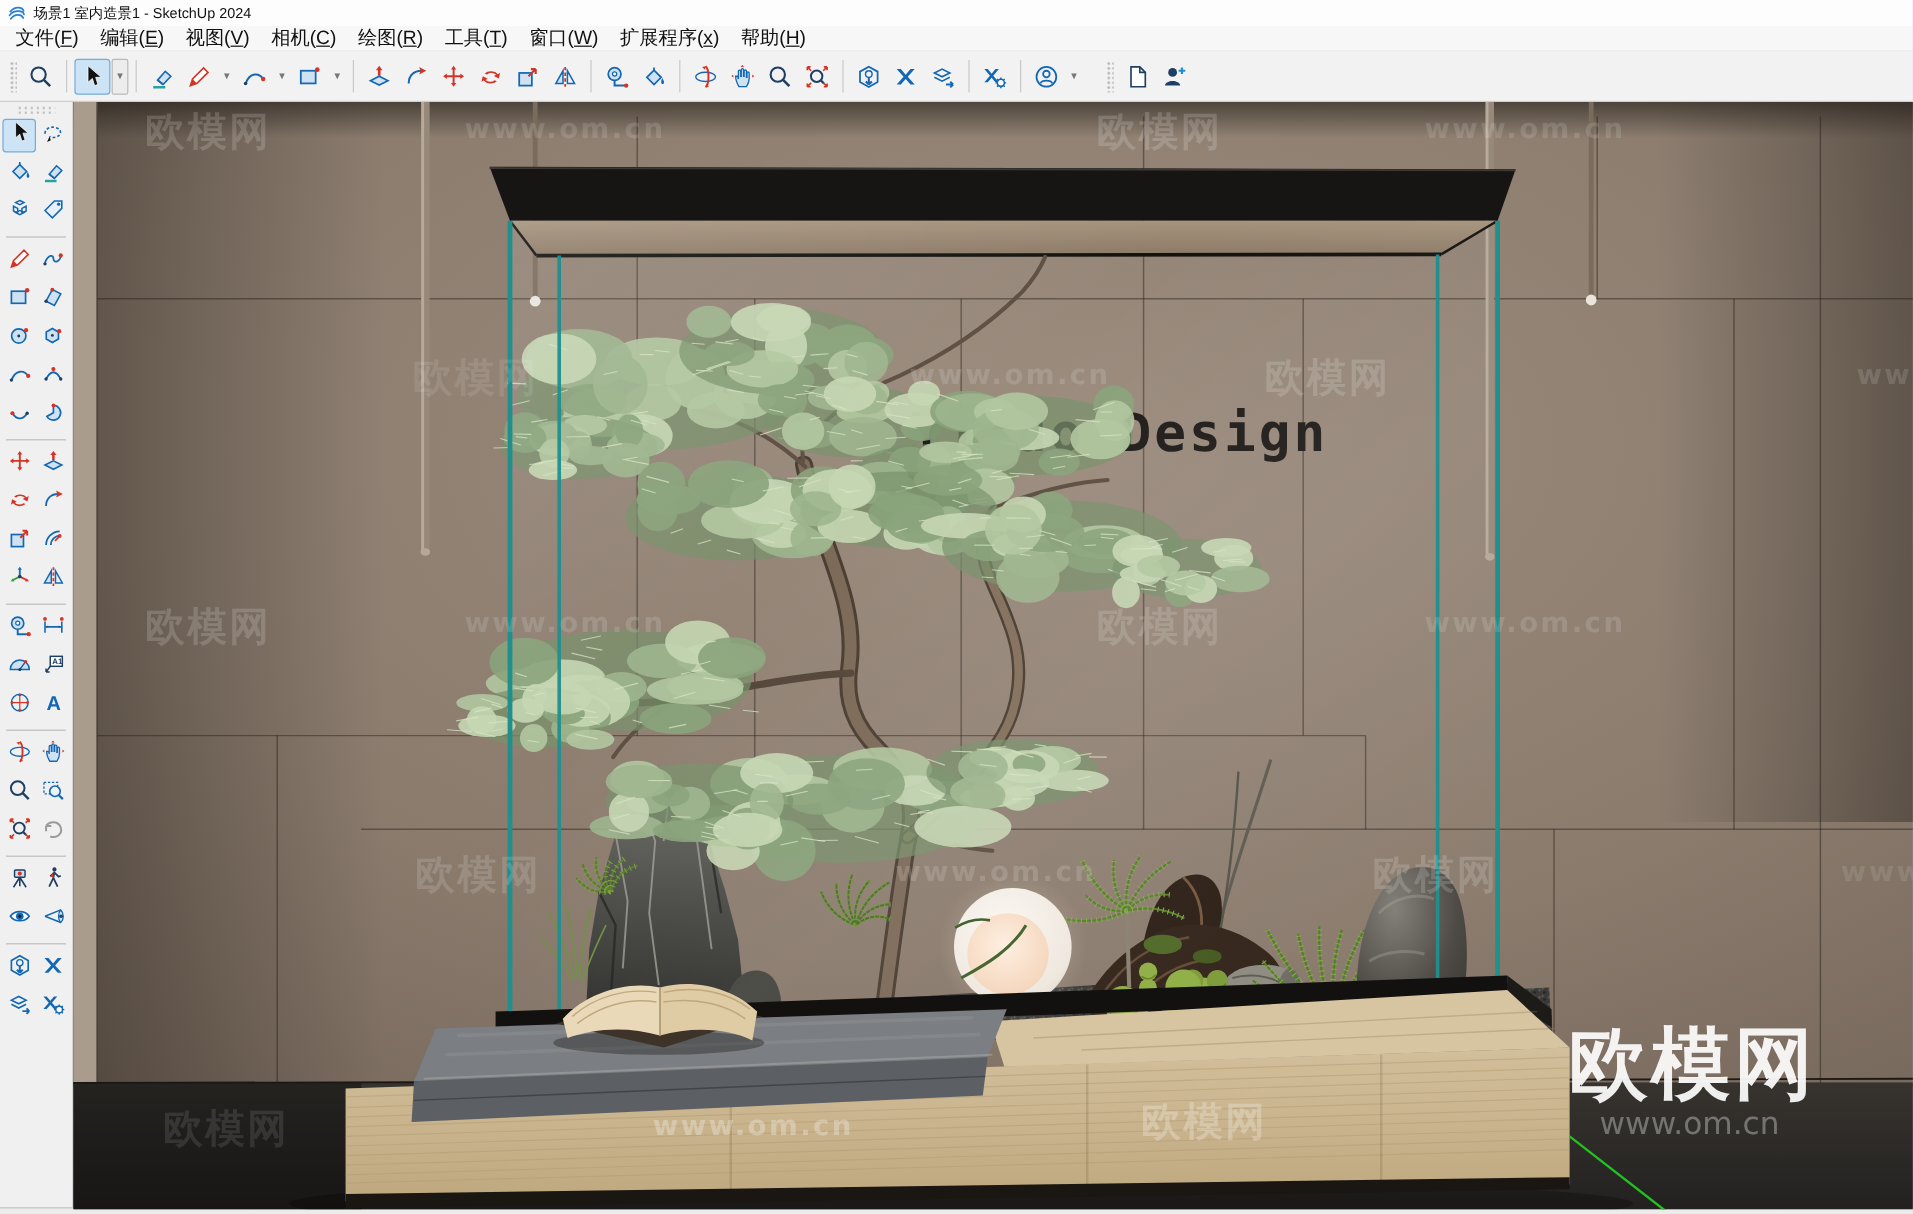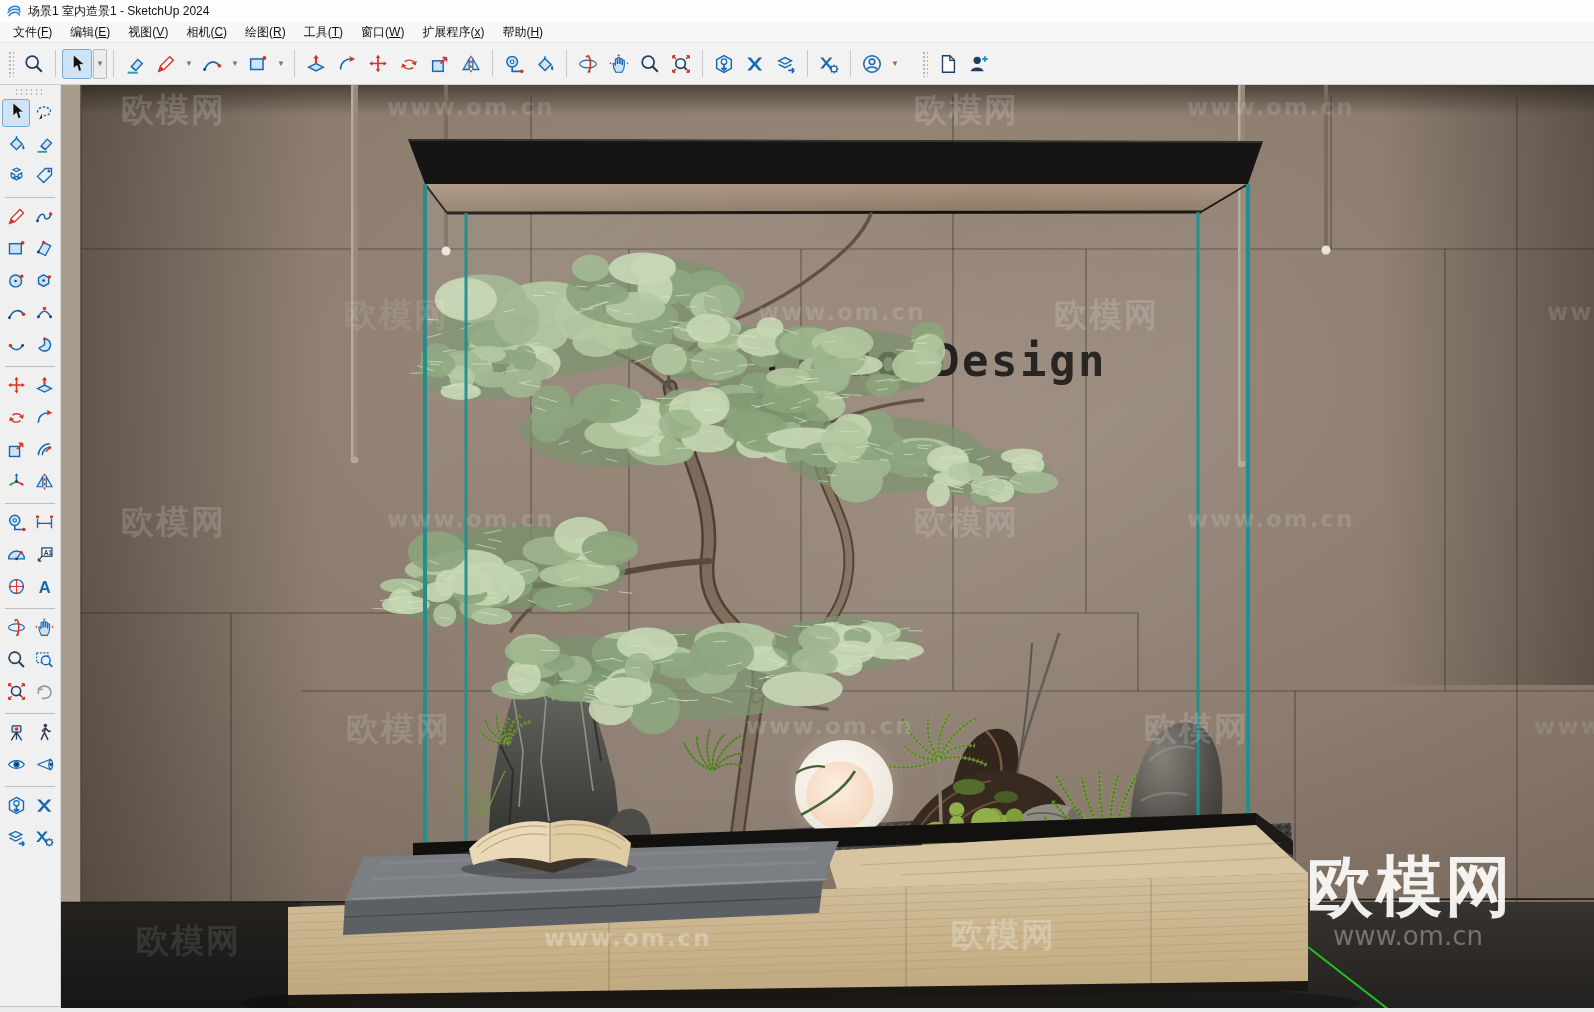--- a/index.html
+++ b/index.html
@@ -3,21 +3,21 @@
 <meta charset="utf-8">
 <style>
   html,body{margin:0;padding:0;background:#dcdcdc;}
   body{width:1594px;height:1012px;overflow:hidden;font-family:"Liberation Sans",sans-serif;-webkit-font-smoothing:antialiased;}
   .app{width:1594px;height:1012px;display:flex;flex-direction:column;background:#f2f2f2;}
   
   .titlebar{height:22px;background:#fdfdfd;display:flex;align-items:center;padding-left:6px;gap:6px;flex:0 0 auto;}
   .titlebar .app-logo{width:16px;height:16px;flex:0 0 auto;}
   .titlebar .title-text{font-size:12px;color:#111;white-space:nowrap;}
   
-  .menubar{height:20px;background:#f7f7f7;display:flex;align-items:center;font-size:12px;color:#111;padding-left:4px;flex:0 0 auto;border-bottom:1px solid #e6e6e6;}
+  .menubar{height:20px;background:#f7f7f7;display:flex;align-items:center;font-size:16px;color:#111;padding-left:4px;flex:0 0 auto;border-bottom:1px solid #e6e6e6;}
   .menu-item{padding:2px 9px;cursor:default;white-space:nowrap;}
   
   .toolbar{height:41px;background:#f2f2f2;border-bottom:1px solid #cfcfcf;display:flex;align-items:center;padding:0 4px;flex:0 0 auto;gap:1px;}
   .tbtn{width:28px;height:28px;display:flex;align-items:center;justify-content:center;border:1px solid transparent;border-radius:3px;}
   .tbtn svg{display:block;}
   .tbtn.pressed{background:#cde4f6;border-color:#76abd6;}
   .tb-sep{width:1px;height:27px;background:#c9c9c9;margin:0 5px;flex:0 0 auto;}
   .grip{width:6px;height:26px;margin:0 4px;background-image:radial-gradient(#b5b5b5 1px,transparent 1.2px);background-size:4px 4px;flex:0 0 auto;}
   .dd{width:12px;height:28px;display:flex;align-items:center;justify-content:center;font-size:8px;color:#777;border:1px solid transparent;border-radius:2px;}
   .dd.boxed{border-color:#b9b9b9;background:#ececec;}

